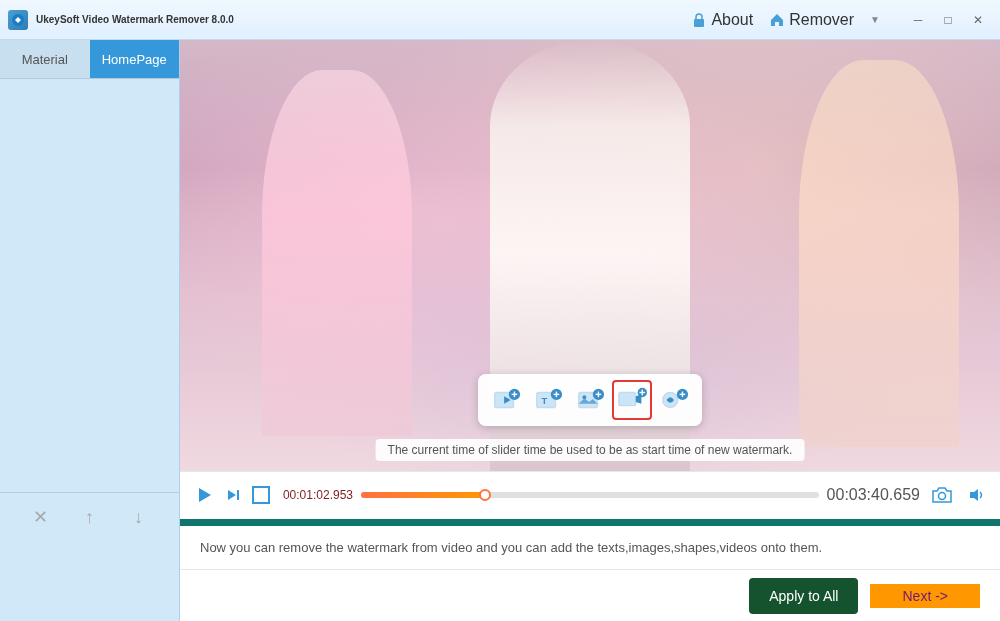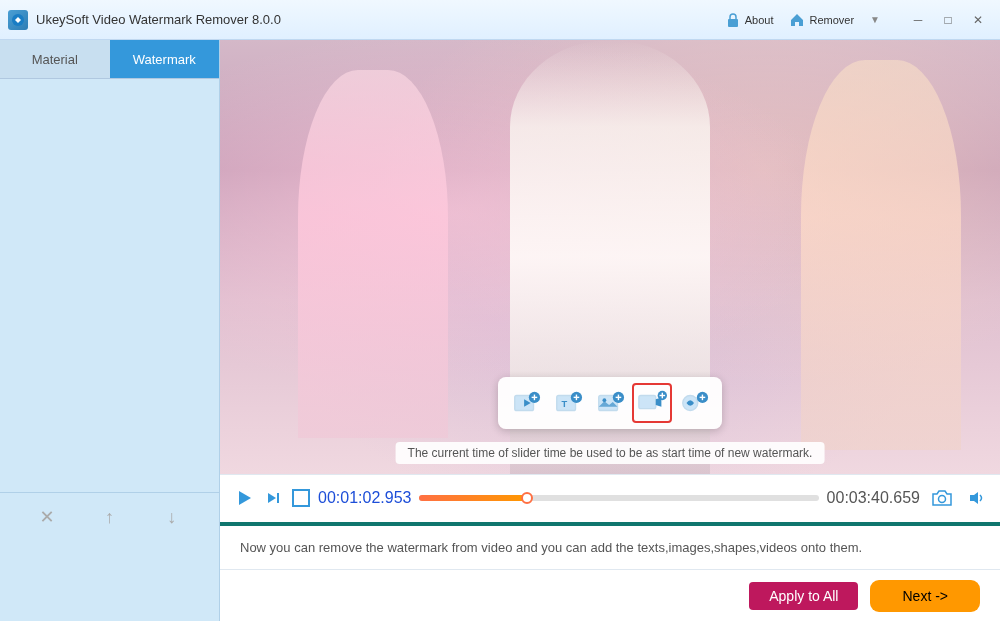--- a/index.html
+++ b/index.html
@@ -35,34 +35,34 @@
       background: linear-gradient(135deg, #4a9fd4, #2e7db5);
       border-radius: 3px;
       display: flex;
       align-items: center;
       justify-content: center;
       color: white;
       font-size: 10px;
       font-weight: bold;
     }
     .title-text {
-      font-size: 13px;
+      font-size: 10px;
       color: #333;
-      font-weight: normal;
+      font-weight: bold;
     }
     .title-right {
       display: flex;
       align-items: center;
       gap: 16px;
     }
     .title-nav-item {
       display: flex;
       align-items: center;
       gap: 4px;
-      font-size: 11px;
+      font-size: 16px;
       color: #333;
       cursor: pointer;
     }
     .nav-icon {
       width: 16px;
       height: 16px;
       color: #4a9fd4;
     }
     .title-controls {
       display: flex;
@@ -90,21 +90,21 @@
 
     
     .main-content {
       display: flex;
       height: calc(621px - 40px);
       background: #e8f4f8;
     }
 
     
     .sidebar {
-      width: 220px;
+      width: 180px;
       background: #d0e8f8;
       border-right: 1px solid #b0d0e8;
       display: flex;
       flex-direction: column;
       position: relative;
       flex-shrink: 0;
     }
 
     
     .tab-bar {
@@ -312,23 +312,24 @@
       width: 18px;
       height: 18px;
       border: 2px solid #3498db;
       background: white;
       cursor: pointer;
       display: flex;
       align-items: center;
       justify-content: center;
     }
     .time-label {
-      font-size: 16px;
-      color: #1d4ed8;
+      font-size: 12px;
+      color: #7f1d1d;
       min-width: 75px;
+      text-align: right;
     }
     .progress-container {
       flex: 1;
       height: 6px;
       background: #e0e0e0;
       border-radius: 3px;
       position: relative;
       cursor: pointer;
     }
     .progress-fill {
@@ -376,58 +377,58 @@
       font-size: 14px;
       display: flex;
       align-items: center;
       justify-content: center;
     }
 
     
     .bottom-info {
       background: white;
       padding: 12px 20px;
-      border-top: 4px solid #0f766e;
+      border-top: 7px solid #0f766e;
     }
     .info-text {
       font-size: 13px;
       color: #555;
       text-align: center;
       line-height: 1.5;
     }
 
     
     .bottom-actions {
       height: 52px;
       background: white;
       border-top: 1px solid #e0e8f0;
       display: flex;
       align-items: center;
       justify-content: flex-end;
       padding: 0 20px;
       gap: 12px;
     }
     .apply-all-btn {
-      height: 28px;
+      height: 36px;
       padding: 0 20px;
-      background: #be185d;
+      background: #14532d;
       color: white;
       border: none;
       border-radius: 4px;
       font-size: 14px;
       cursor: pointer;
       font-weight: 500;
     }
     .next-btn {
-      height: 32px;
+      height: 24px;
       padding: 0 32px;
       background: #ff9800;
-      color: #000000;
-      border: none;
-      border-radius: 9px;
+      color: #701a75;
+      border: none;
+      border-radius: 0;
       font-size: 14px;
       cursor: pointer;
       font-weight: 500;
     }
   </style>
 </head>
 <body>
 
 <div class="title-bar">
   <div class="title-left">
@@ -460,21 +461,21 @@
       <button class="title-btn close" title="Close">✕</button>
     </div>
   </div>
 </div>
 
 <div class="main-content">
 
   <div class="sidebar">
     <div class="tab-bar">
       <button class="tab-btn inactive">Material</button>
-      <button class="tab-btn active">Watermark</button>
+      <button class="tab-btn active">HomePage</button>
     </div>
     <div style="flex:1;"></div>
     <div class="sidebar-actions">
       <button class="sidebar-action-btn">
         <span style="font-size:18px; color:#aaa;">✕</span>
       </button>
       <button class="sidebar-action-btn">
         <span style="font-size:18px; color:#aaa;">↑</span>
       </button>
       <button class="sidebar-action-btn">

